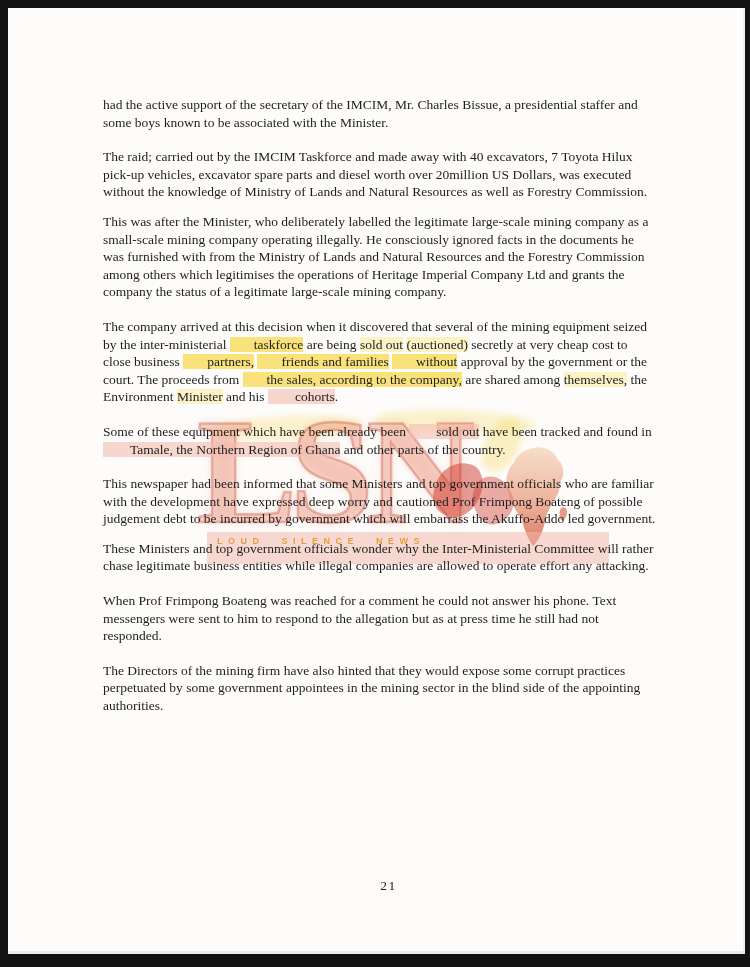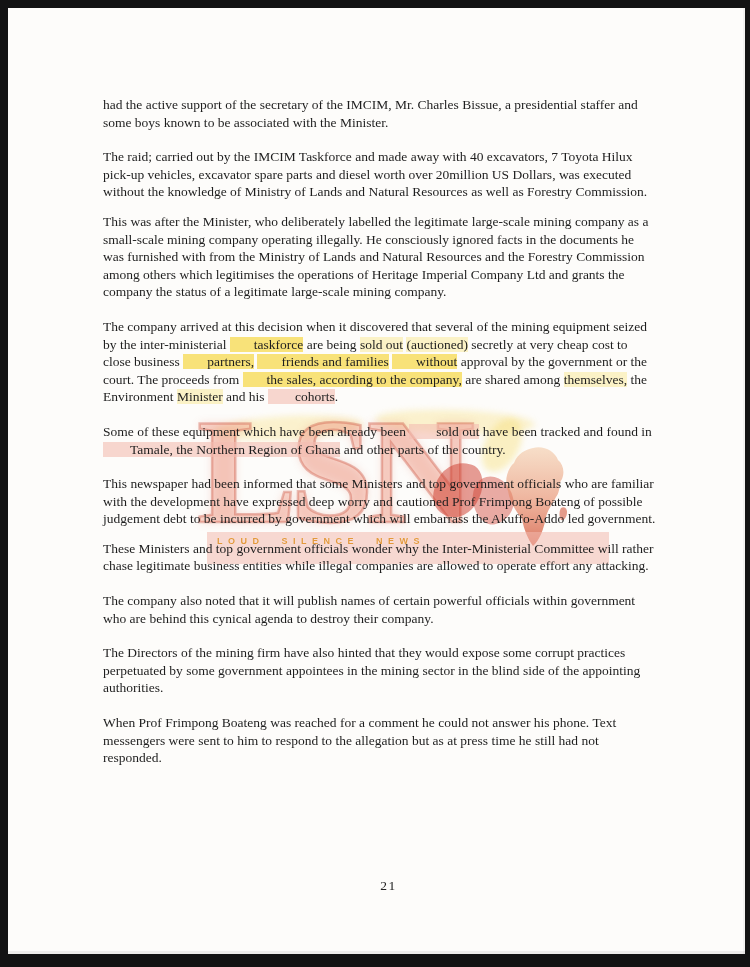--- a/index.html
+++ b/index.html
@@ -89,19 +89,18 @@
   </div>
 
   <div class="content">
       <p class="para"><span>had the active support of the secretary of the IMCIM, Mr. Charles Bissue, a presidential staffer and some boys known to be associated with the Minister.</span></p>
       <p class="para gap"><span>The raid; carried out by the IMCIM Taskforce and made away with 40 excavators, 7 Toyota Hilux pick-up vehicles, excavator spare parts and diesel worth over 20million US Dollars, was executed without the knowledge of Ministry of Lands and Natural Resources as well as Forestry Commission.</span></p>
       <p class="para"><span>This was after the Minister, who deliberately labelled the legitimate large-scale mining company as a small-scale mining company operating illegally. He consciously ignored facts in the documents he was furnished with from the Ministry of Lands and Natural Resources and the Forestry Commission among others which legitimises the operations of Heritage Imperial Company Ltd and grants the company the status of a legitimate large-scale mining company.</span></p>
       <p class="para gap"><span>The company arrived at this decision when it discovered that several of the mining equipment seized by the inter-ministerial </span><span class="hl-y">taskforce</span><span> are being </span><span class="hl-y2">sold out</span><span> </span><span class="hl-y2">(auctioned)</span><span> secretly at very cheap cost to close business </span><span class="hl-y">partners,</span><span> </span><span class="hl-y">friends and families</span><span> </span><span class="hl-y">without</span><span> approval by the government or the court. The proceeds from </span><span class="hl-y">the sales, according to the company,</span><span> are shared among </span><span class="hl-y2">themselves,</span><span> the Environment </span><span class="hl-y2">Minister</span><span> and his </span><span class="hl-p">cohorts</span><span>.</span></p>
       <p class="para gap"><span>Some of these equipment which have been already been </span><span class="hl-p">sold out</span><span> have been tracked and found in </span><span class="hl-p">Tamale, the Northern Region of Ghana</span><span> and other parts of the country.</span></p>
       <p class="para gap"><span>This newspaper had been informed that some Ministers and top government officials who are familiar with the development have expressed deep worry and cautioned Prof Frimpong Boateng of possible judgement debt to be incurred by government which will embarrass the Akuffo-Addo led government.</span></p>
       <p class="para"><span>These Ministers and top government officials wonder why the Inter-Ministerial Committee will rather chase legitimate business entities while illegal companies are allowed to operate effort any attacking.</span></p>
-      <p class="para gap"><span>The company also noted that it will publish names of certain powerful officials within government who are behind this cynical agenda to destroy their company.</span></p>
+      <p class="para gap"><span>When Prof Frimpong Boateng was reached for a comment he could not answer his phone. Text messengers were sent to him to respond to the allegation but as at press time he still had not responded.</span></p>
       <p class="para gap"><span>The Directors of the mining firm have also hinted that they would expose some corrupt practices perpetuated by some government appointees in the mining sector in the blind side of the appointing authorities.</span></p>
-      <p class="para gap"><span>When Prof Frimpong Boateng was reached for a comment he could not answer his phone. Text messengers were sent to him to respond to the allegation but as at press time he still had not responded.</span></p>
     </div>
 
   <div class="page-number">21</div>
 </div>
 
 </body></html>

